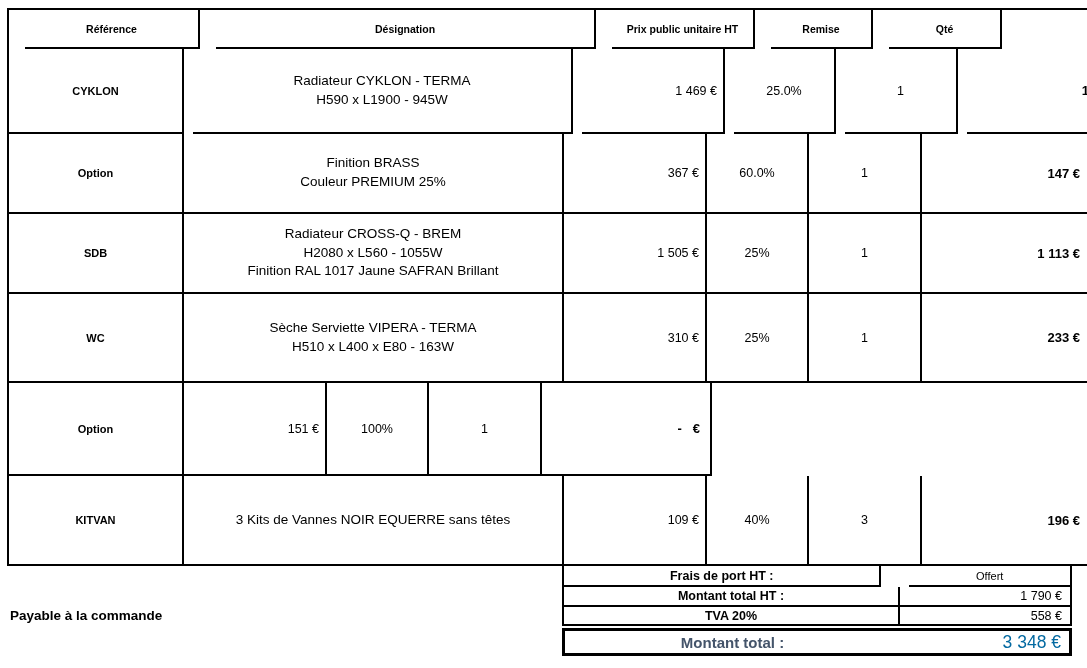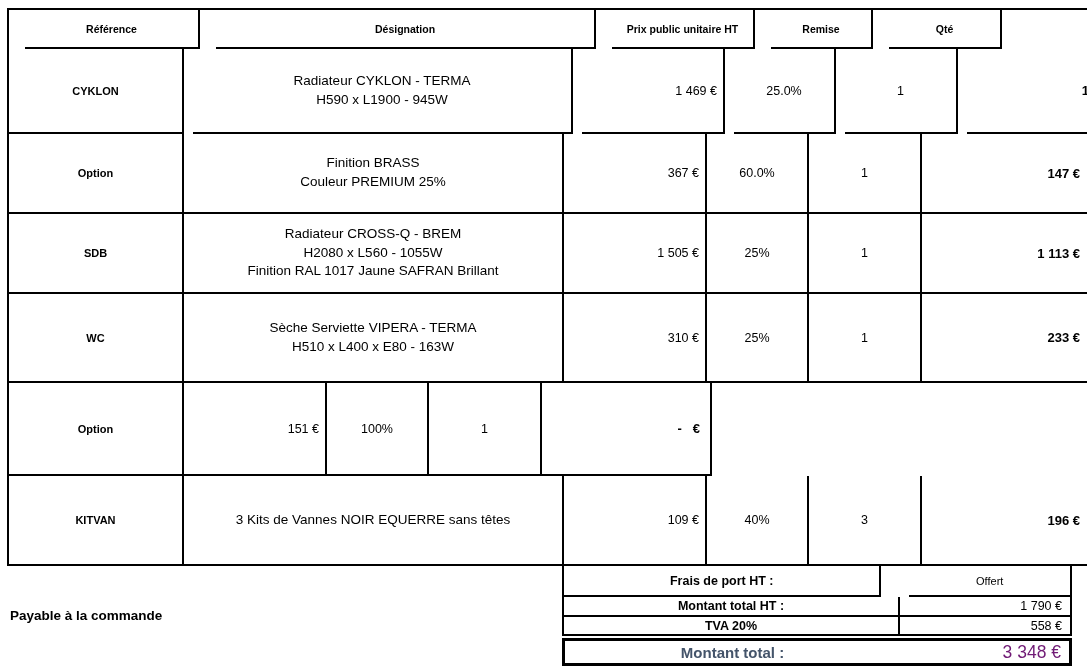--- a/index.html
+++ b/index.html
@@ -83,21 +83,21 @@
   }
   .sum-value {
     box-sizing: border-box;
     width: 172px;
     border-right: 2px solid #000;
     border-bottom: 2px solid #000;
     display: flex;
     align-items: center;
     font-size: 12.5px;
   }
-  .sum-h0 { height: 31px; }
+  .sum-h0 { height: 21px; }
   .sum-h1 { height: 20px; }
   .sum-h2 { height: 19px; }
   .val-center { justify-content: center; font-size: 11px; margin-left: 28px; }
   .val-right  { justify-content: flex-end; padding-right: 8px; }
 
   .grand-total {
     box-sizing: border-box;
     margin-top: 2px;
     border: 3px solid #000;
     height: 28px;
@@ -209,17 +209,17 @@
   <div class="sum-row sum-h1">
     <div class="sum-label">Montant total HT :</div>
     <div class="sum-value val-right">1 790 €</div>
   </div>
   <div class="sum-row sum-h2">
     <div class="sum-label">TVA 20%</div>
     <div class="sum-value val-right">558 €</div>
   </div>
   <div class="grand-total">
     <div class="gt-label" style="color: rgb(68, 84, 106);">Montant total :</div>
-    <div class="gt-value" style="color: #701a75;">3 348 €</div>
+    <div class="gt-value" style="color: #0369a1;">3 348 €</div>
   </div>
 </div>
 
 <div class="footnote">Payable à la commande</div>
 
 </body></html>

